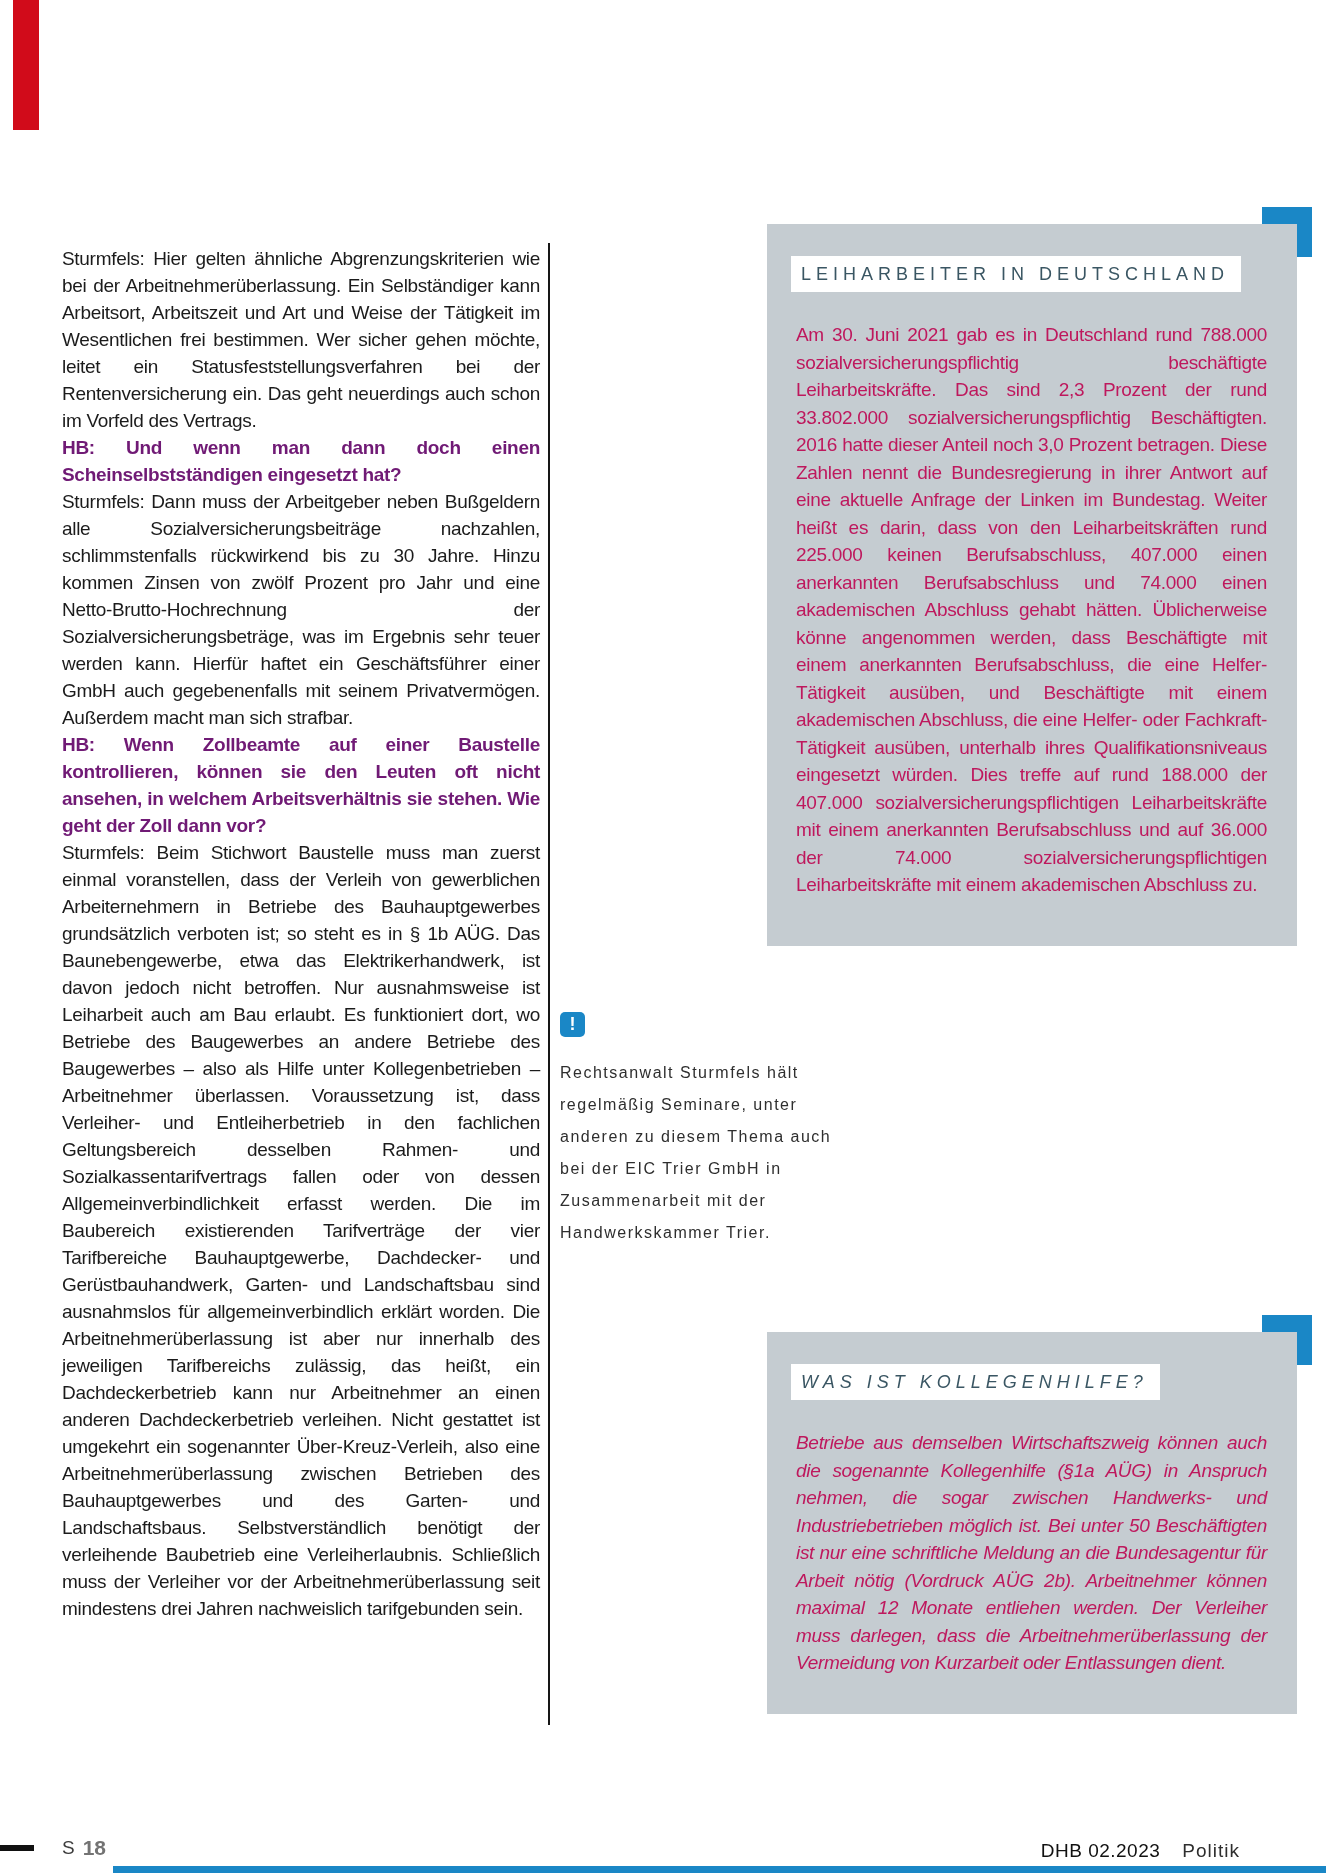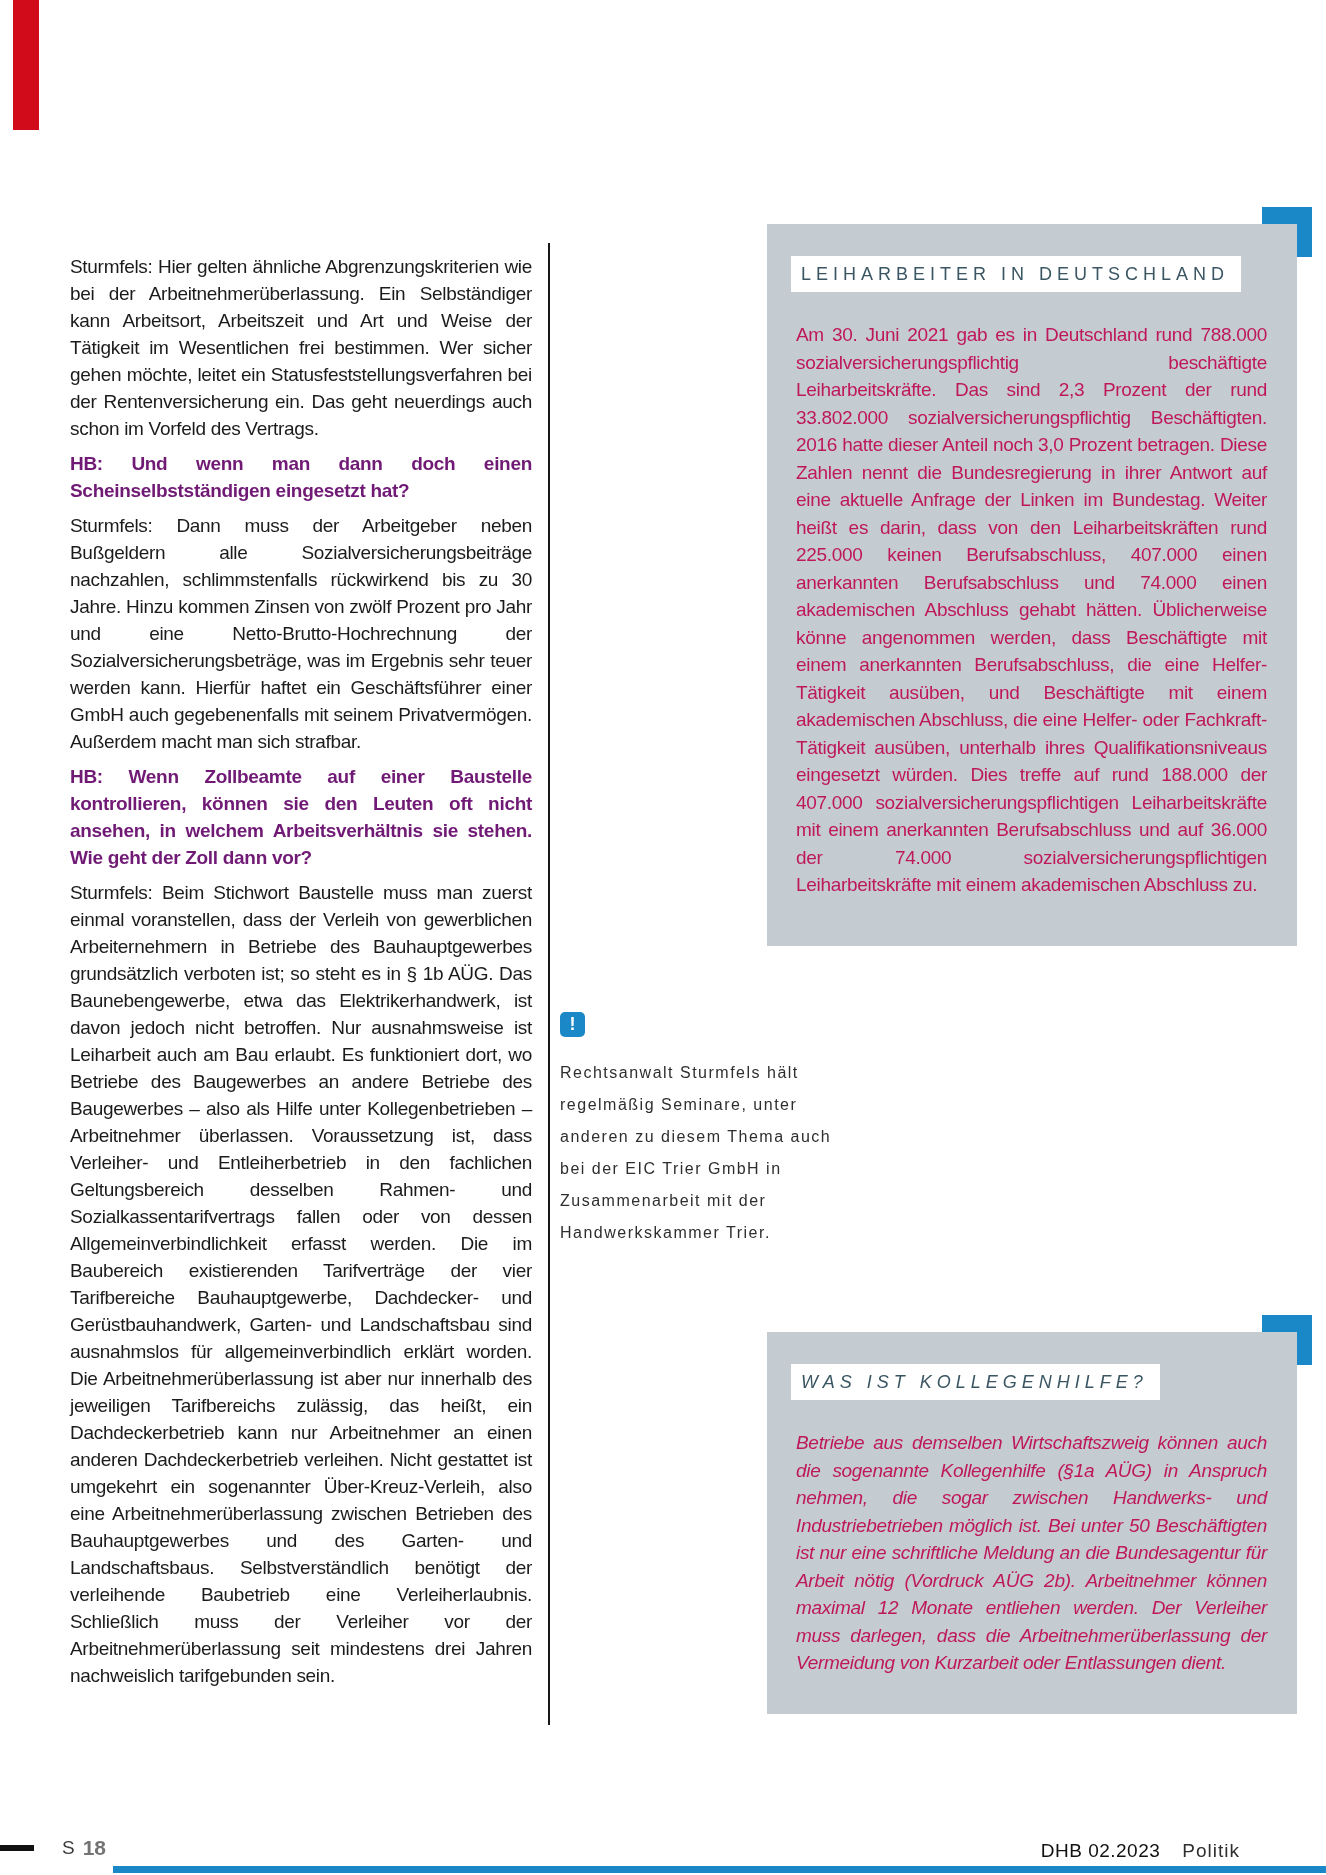--- a/index.html
+++ b/index.html
@@ -14,21 +14,21 @@
   
   .red-mark{
     position:absolute;left:13px;top:0;width:26px;height:130px;
     background:#d10b1a;
   }
   
   .left-col{
     position:absolute;left:62px;top:245px;width:478px;
     font-size:19px;line-height:27px;letter-spacing:-0.3px;
   }
-  .left-col p{margin:8px;}
+  .left-col p{margin:0;}
   .answer{margin-left:23px;text-align:justify;}
   .question{font-weight:bold;margin-top:27px;margin-bottom:1px;text-align:justify;color:#701a75;}
   
   .divider{
     position:absolute;left:548px;top:243px;width:2px;height:1482px;
     background:#161616;
   }
   
   .info-note{position:absolute;left:560px;top:1012px;width:284px;}
   .info-icon{

